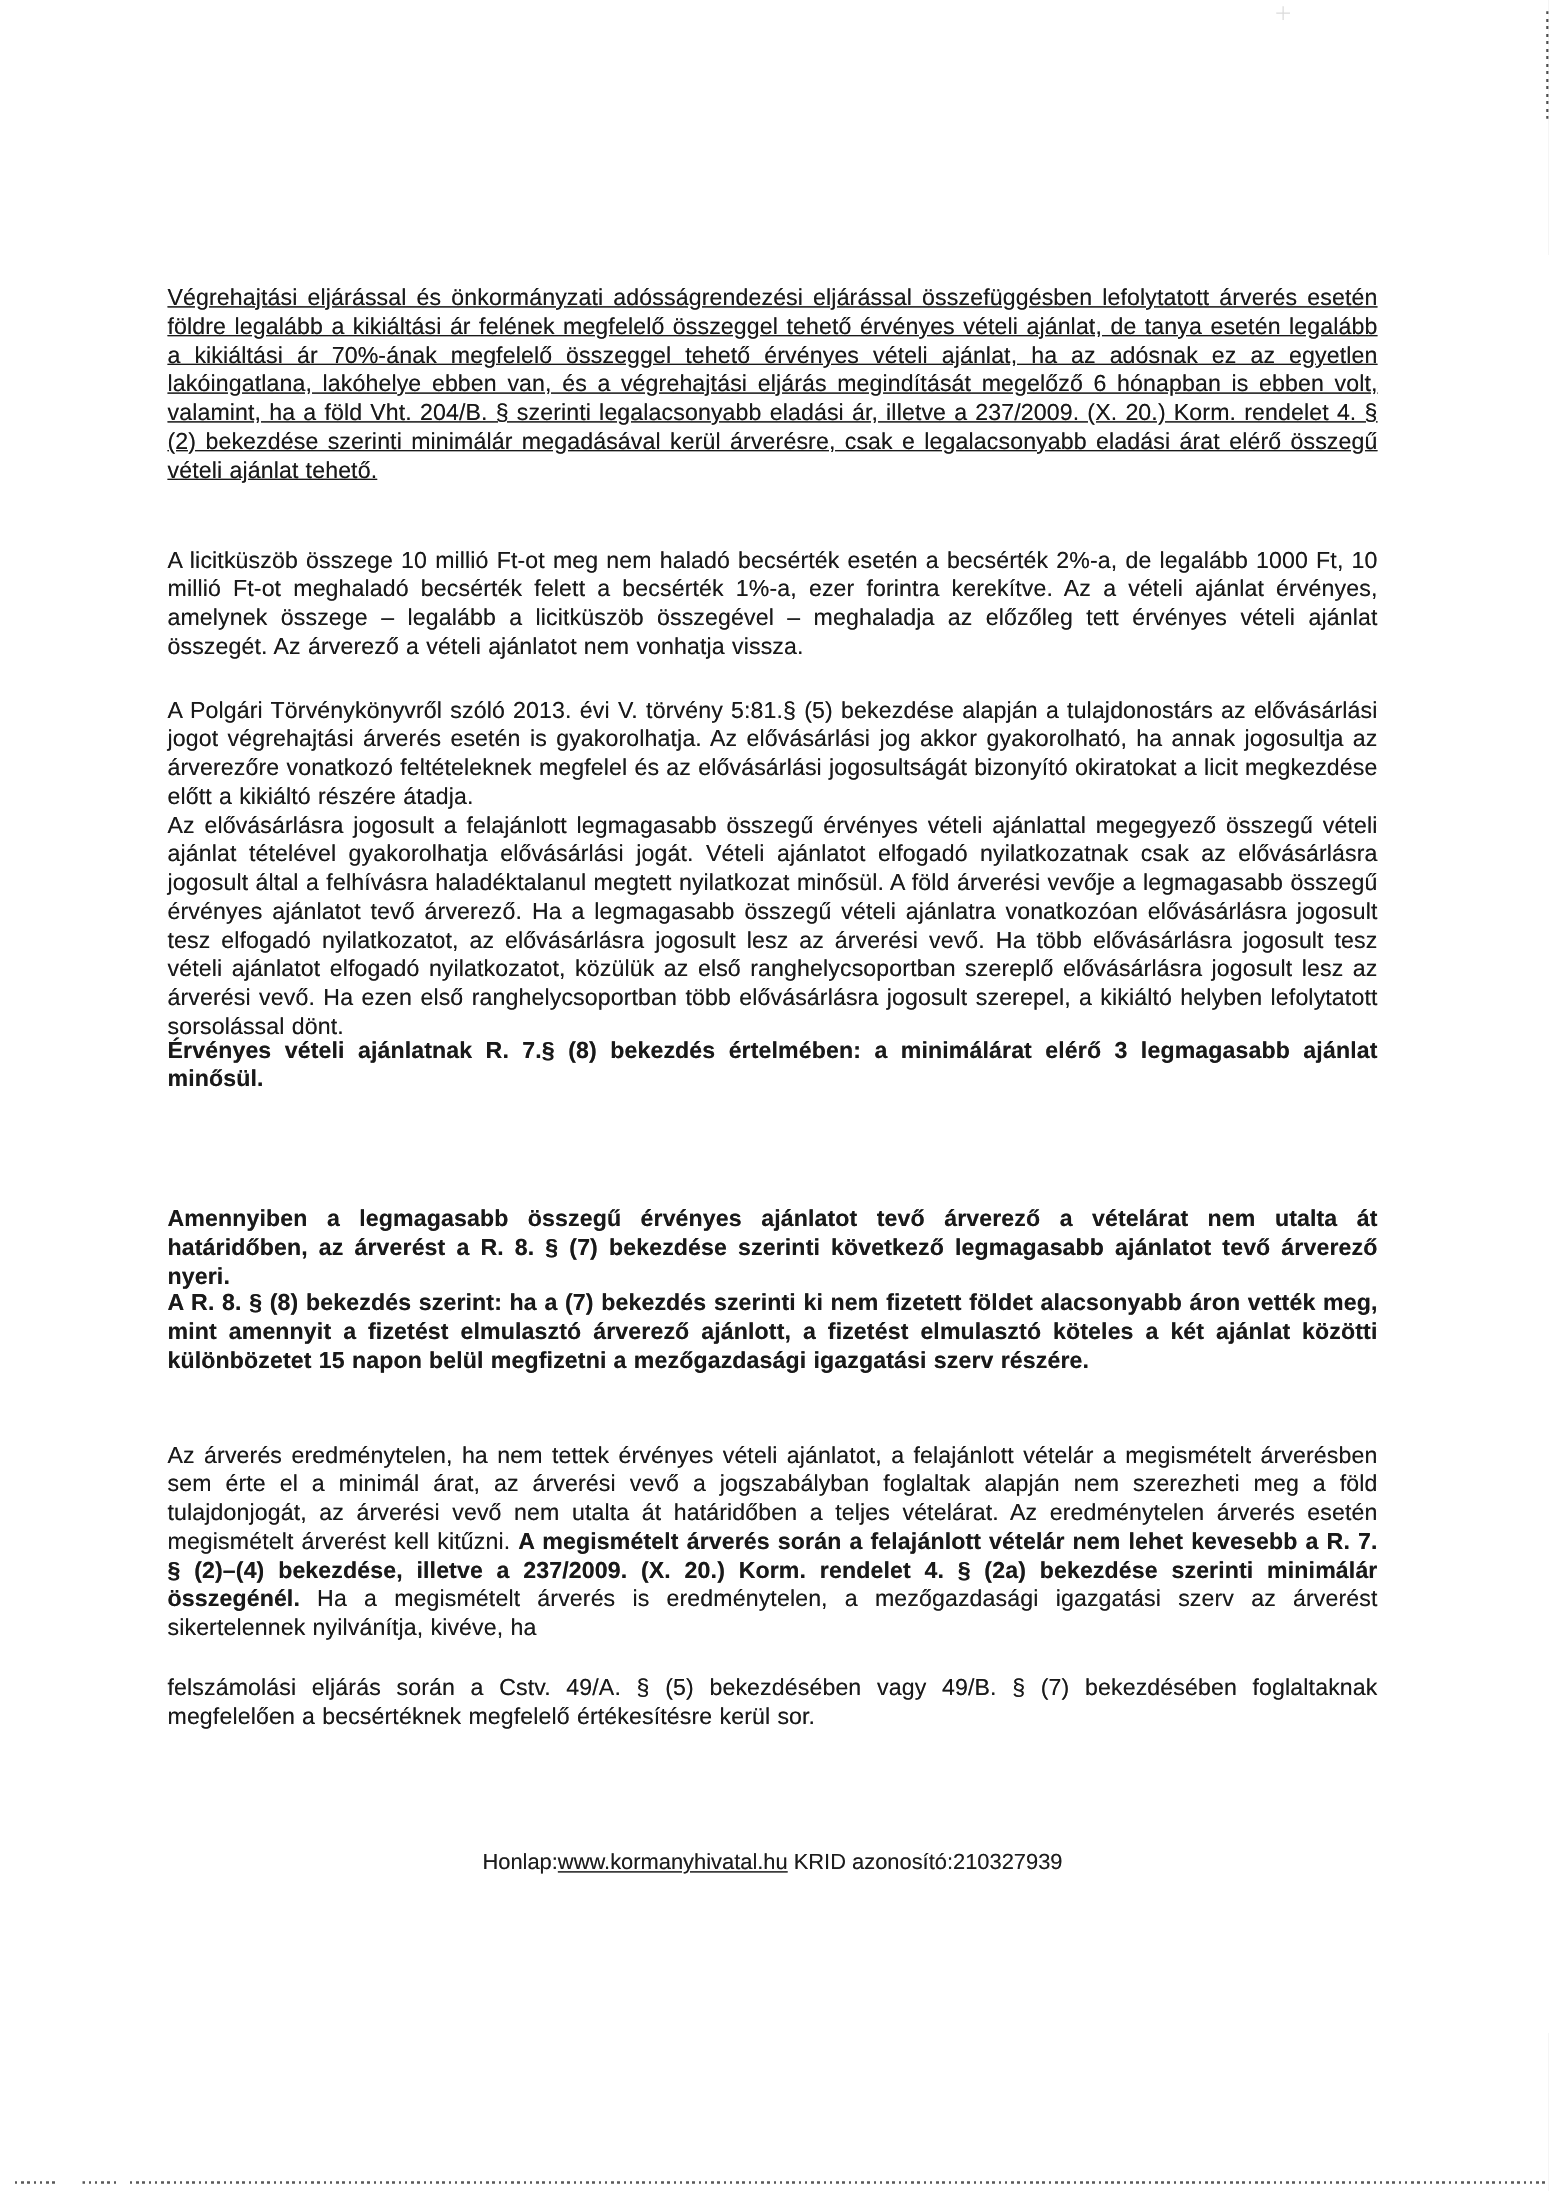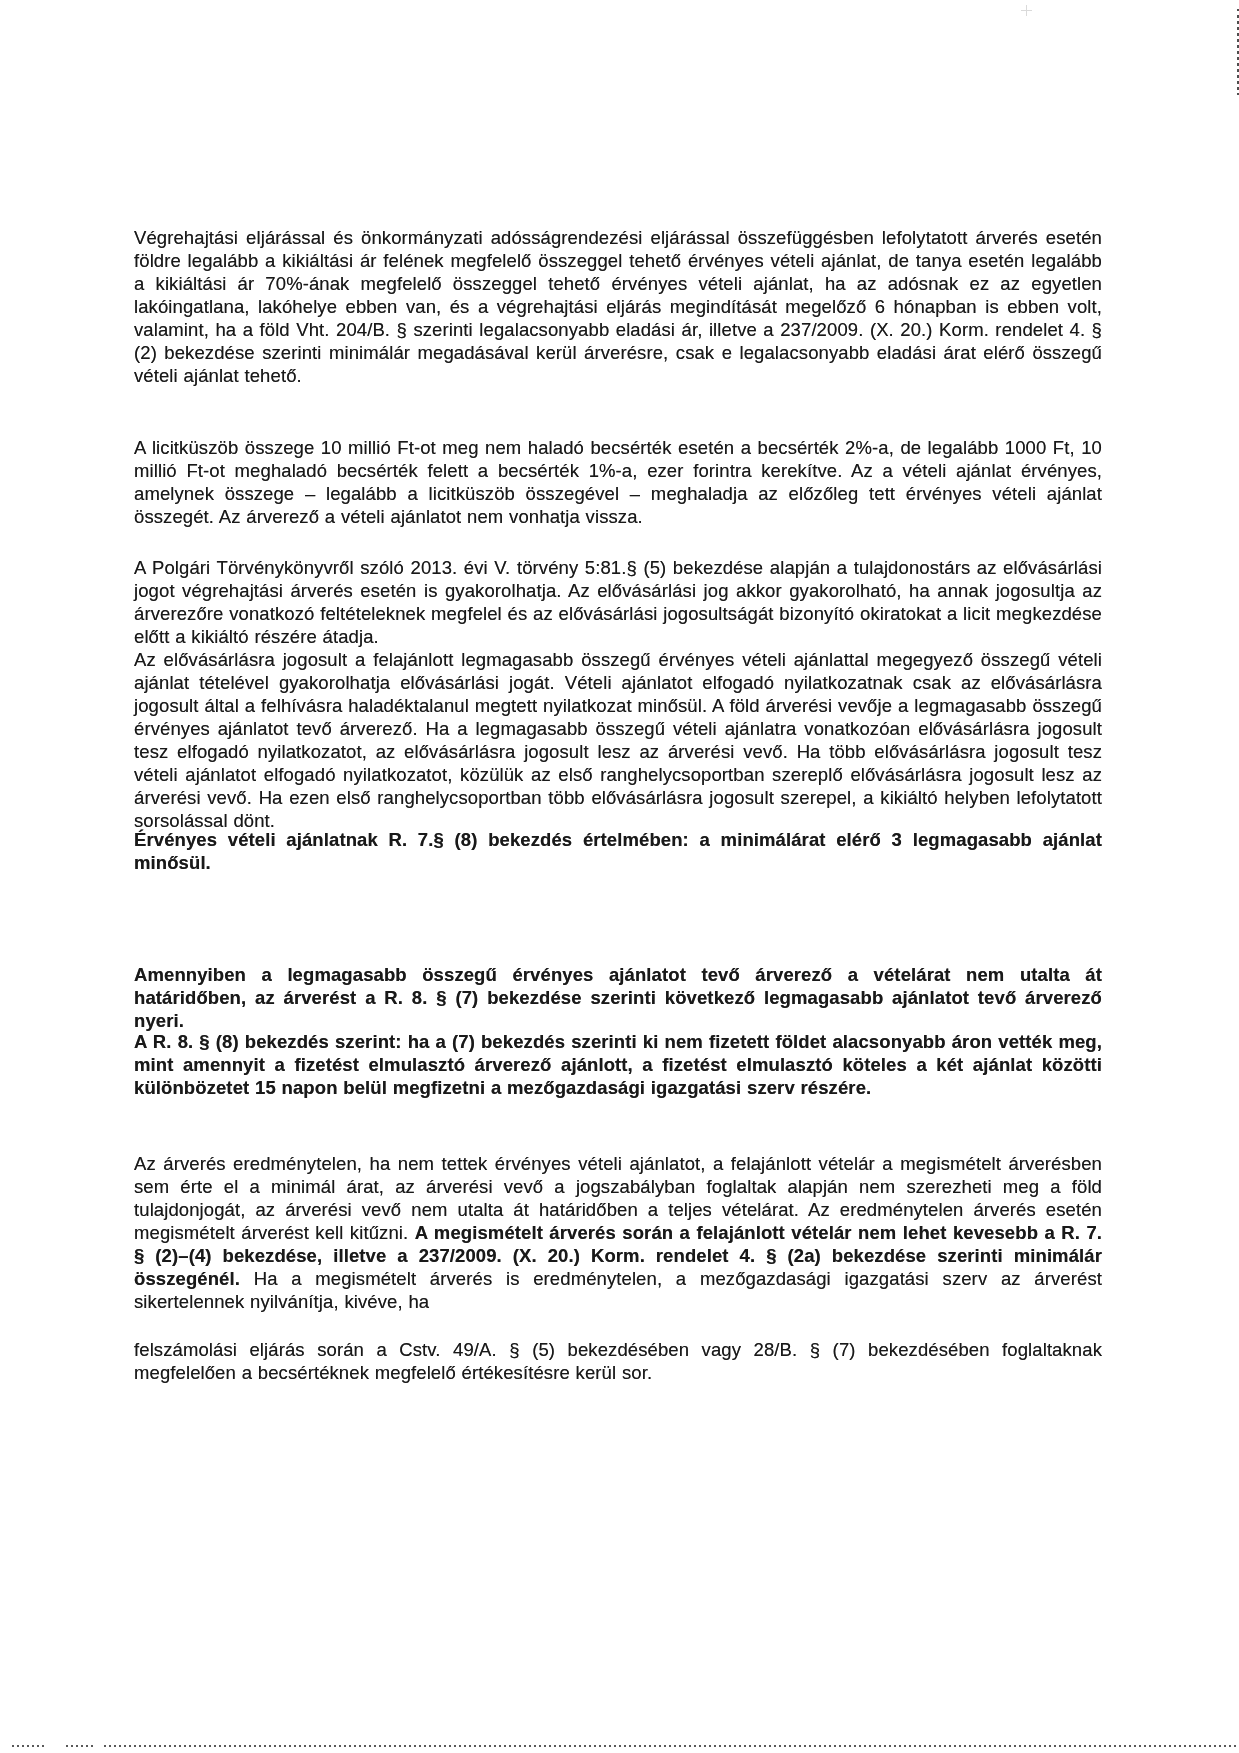--- a/index.html
+++ b/index.html
@@ -24,21 +24,21 @@
     margin: 0;
     font-size: 18.5px;
     line-height: 23px;
     text-align: justify;
     letter-spacing: 0.1px;
     word-spacing: 0.5px;
     color: #191919;
     text-shadow: 0 0 0.5px rgba(0,0,0,0.55);
   }
   .bold { font-weight: bold; }
-  .p1 { top: 226px; }
+  .p1 { top: 226px; text-decoration: underline; }
   .p2 { top: 436px; }
   .p3 { top: 556px; }
   .p4 { top: 648px; }
   .p5 { top: 828px; }
   .p6 { top: 963px; }
   .p7 { top: 1030px; }
   .p8 { top: 1152px; }
   .p9 { top: 1338px; }
 
   
@@ -100,23 +100,24 @@
 
   <main>
     <p class="para p1">Végrehajtási eljárással és önkormányzati adósságrendezési eljárással összefüggésben lefolytatott árverés esetén földre legalább a kikiáltási ár felének megfelelő összeggel tehető érvényes vételi ajánlat, de tanya esetén legalább a kikiáltási ár 70%-ának megfelelő összeggel tehető érvényes vételi ajánlat, ha az adósnak ez az egyetlen lakóingatlana, lakóhelye ebben van, és a végrehajtási eljárás megindítását megelőző 6 hónapban is ebben volt, valamint, ha a föld Vht. 204/B. § szerinti legalacsonyabb eladási ár, illetve a 237/2009. (X. 20.) Korm. rendelet 4. § (2) bekezdése szerinti minimálár megadásával kerül árverésre, csak e legalacsonyabb eladási árat elérő összegű vételi ajánlat tehető.</p>
     <p class="para p2">A licitküszöb összege 10 millió Ft-ot meg nem haladó becsérték esetén a becsérték 2%-a, de legalább 1000 Ft, 10 millió Ft-ot meghaladó becsérték felett a becsérték 1%-a, ezer forintra kerekítve. Az a vételi ajánlat érvényes, amelynek összege – legalább a licitküszöb összegével – meghaladja az előzőleg tett érvényes vételi ajánlat összegét. Az árverező a vételi ajánlatot nem vonhatja vissza.</p>
     <p class="para p3">A Polgári Törvénykönyvről szóló 2013. évi V. törvény 5:81.§ (5) bekezdése alapján a tulajdonostárs az elővásárlási jogot végrehajtási árverés esetén is gyakorolhatja. Az elővásárlási jog akkor gyakorolható, ha annak jogosultja az árverezőre vonatkozó feltételeknek megfelel és az elővásárlási jogosultságát bizonyító okiratokat a licit megkezdése előtt a kikiáltó részére átadja.</p>
     <p class="para p4">Az elővásárlásra jogosult a felajánlott legmagasabb összegű érvényes vételi ajánlattal megegyező összegű vételi ajánlat tételével gyakorolhatja elővásárlási jogát. Vételi ajánlatot elfogadó nyilatkozatnak csak az elővásárlásra jogosult által a felhívásra haladéktalanul megtett nyilatkozat minősül. A föld árverési vevője a legmagasabb összegű érvényes ajánlatot tevő árverező. Ha a legmagasabb összegű vételi ajánlatra vonatkozóan elővásárlásra jogosult tesz elfogadó nyilatkozatot, az elővásárlásra jogosult lesz az árverési vevő. Ha több elővásárlásra jogosult tesz vételi ajánlatot elfogadó nyilatkozatot, közülük az első ranghelycsoportban szereplő elővásárlásra jogosult lesz az árverési vevő. Ha ezen első ranghelycsoportban több elővásárlásra jogosult szerepel, a kikiáltó helyben lefolytatott sorsolással dönt.</p>
     <p class="para p5 bold">Érvényes vételi ajánlatnak R. 7.§ (8) bekezdés értelmében: a minimálárat elérő 3 legmagasabb ajánlat minősül.</p>
     <p class="para p6 bold">Amennyiben a legmagasabb összegű érvényes ajánlatot tevő árverező a vételárat nem utalta át határidőben, az árverést a R. 8. § (7) bekezdése szerinti következő legmagasabb ajánlatot tevő árverező nyeri.</p>
     <p class="para p7 bold">A R. 8. § (8) bekezdés szerint: ha a (7) bekezdés szerinti ki nem fizetett földet alacsonyabb áron vették meg, mint amennyit a fizetést elmulasztó árverező ajánlott, a fizetést elmulasztó köteles a két ajánlat közötti különbözetet 15 napon belül megfizetni a mezőgazdasági igazgatási szerv részére.</p>
     <p class="para p8"><span>Az árverés eredménytelen, ha nem tettek érvényes vételi ajánlatot, a felajánlott vételár a megismételt árverésben sem érte el a minimál árat, az árverési vevő a jogszabályban foglaltak alapján nem szerezheti meg a föld tulajdonjogát, az árverési vevő nem utalta át határidőben a teljes vételárat. Az eredménytelen árverés esetén megismételt árverést kell kitűzni. </span><span class="bold">A megismételt árverés során a felajánlott vételár nem lehet kevesebb a R. 7. § (2)–(4) bekezdése, illetve a 237/2009. (X. 20.) Korm. rendelet 4. § (2a) bekezdése szerinti minimálár összegénél.</span><span> Ha a megismételt árverés is eredménytelen, a mezőgazdasági igazgatási szerv az árverést sikertelennek nyilvánítja, kivéve, ha</span></p>
-    <p class="para p9">felszámolási eljárás során a Cstv. 49/A. § (5) bekezdésében vagy 28/B. § (7) bekezdésében foglaltaknak megfelelően a becsértéknek megfelelő értékesítésre kerül sor.</p>
+    <p class="para p9">felszámolási eljárás során a Cstv. 49/A. § (5) bekezdésében vagy 49/B. § (7) bekezdésében foglaltaknak megfelelően a becsértéknek megfelelő értékesítésre kerül sor.</p>
   </main>
 
   <footer class="footer">
+    <div><span>Honlap:</span><span class="u">www.kormanyhivatal.hu</span><span> KRID azonosító:210327939</span></div>
   </footer>
 
   <div class="dotline a"></div>
   <div class="dotline b"></div>
   <div class="dotline c"></div>
 
 </div>
 
 </body></html>

